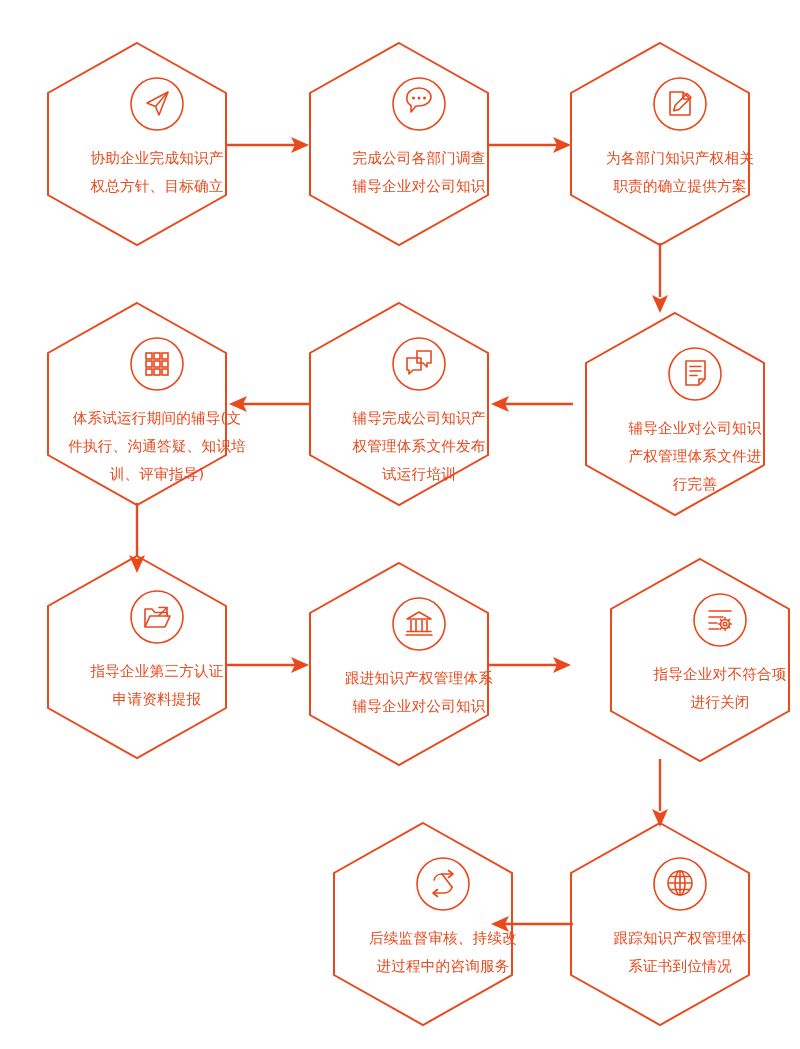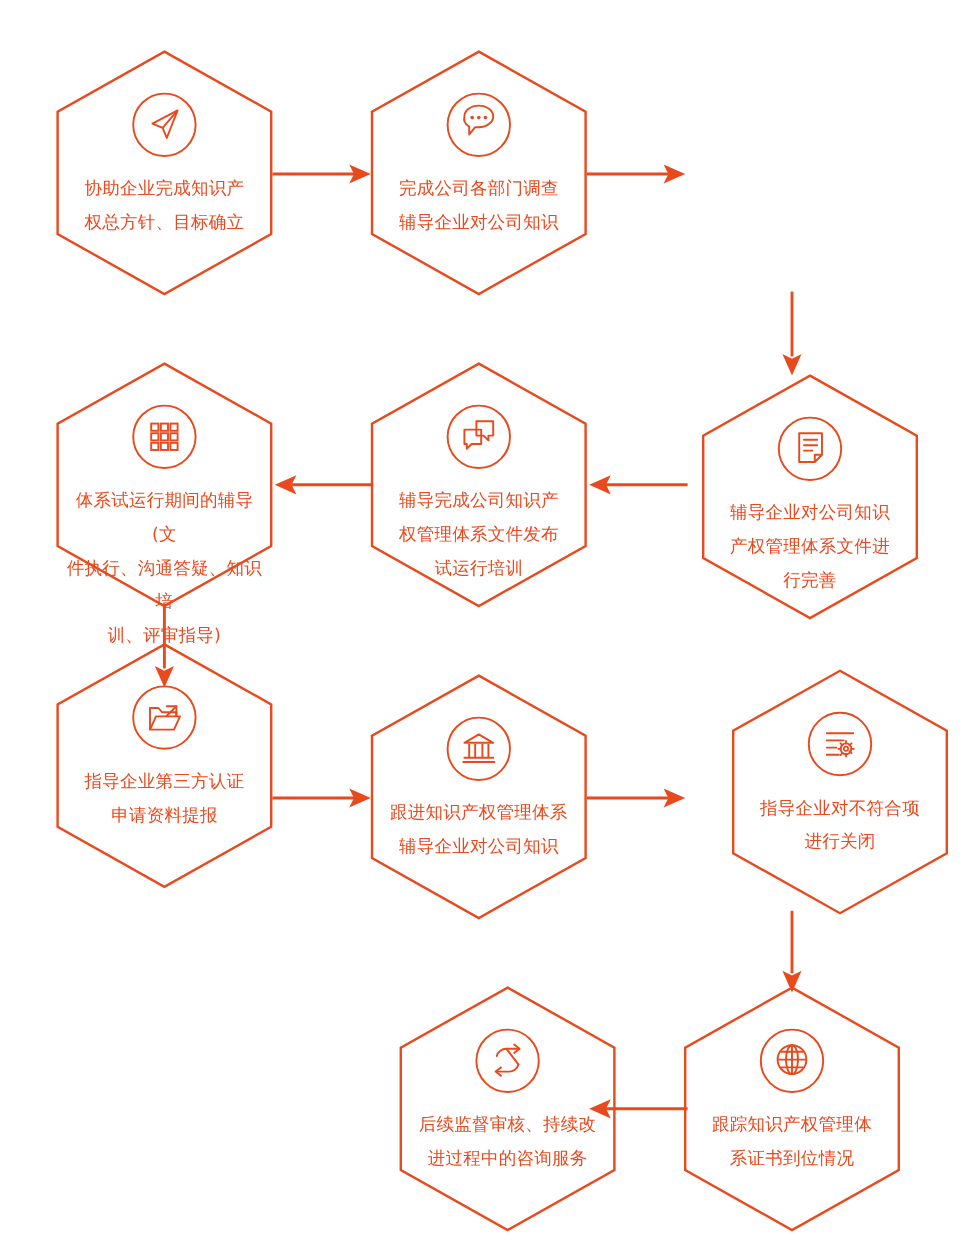--- a/index.html
+++ b/index.html
@@ -15,20 +15,21 @@
   }
   #flow {
     position: relative;
     width: 800px;
     height: 1049px;
   }
   .hex {
     position: absolute;
     width: 180px;
     height: 204px;
+    padding-left: 40px;
   }
   .hex svg.hexshape {
     position: absolute;
     left: 0;
     top: 0;
     width: 180px;
     height: 204px;
     overflow: visible;
   }
   .hex .icon-wrap {
@@ -92,20 +93,35 @@
         <path d="M22 27 a12 9 0 0 1 24 0 a12 9 0 0 1 -12 9 h-3 l-5 6 v-6.5 a12 9 0 0 1 -4 -8.5 z" fill="none" stroke="#e8491d" stroke-width="1.6" stroke-linejoin="round"></path>
         <circle cx="28.5" cy="28" r="1.5" fill="#e8491d"></circle>
         <circle cx="34" cy="28" r="1.5" fill="#e8491d"></circle>
         <circle cx="39.5" cy="28" r="1.5" fill="#e8491d"></circle>
       </svg>
     </div>
     <div class="label">完成公司各部门调查
 辅导企业对公司知识</div>
   </div>
 
+  <div class="hex" style="left:570px; top:42px;">
+    <svg class="hexshape" viewBox="0 0 180 204">
+      <polygon points="90,1 179,51 179,153 90,203 1,153 1,51" fill="none" stroke="#e8491d" stroke-width="2"></polygon>
+    </svg>
+    <div class="icon-wrap">
+      <svg viewBox="0 0 68 68">
+        <circle cx="34" cy="34" r="26" fill="none" stroke="#e8491d" stroke-width="1.6"></circle>
+        <path d="M24 22 h13 l7 7 v16 h-20 z" fill="none" stroke="#e8491d" stroke-width="1.6" stroke-linejoin="round"></path>
+        <path d="M37 22 v7 h7" fill="none" stroke="#e8491d" stroke-width="1.6" stroke-linejoin="round"></path>
+        <path d="M41 23.5 l4 4 l-12 12 l-5.2 1.2 l1.2 -5.2 z" fill="none" stroke="#e8491d" stroke-width="1.6" stroke-linejoin="round"></path>
+      </svg>
+    </div>
+    <div class="label">为各部门知识产权相关
+职责的确立提供方案</div>
+  </div>
 
   <div class="hex" style="left:585px; top:312px;">
     <svg class="hexshape" viewBox="0 0 180 204">
       <polygon points="90,1 179,51 179,153 90,203 1,153 1,51" fill="none" stroke="#e8491d" stroke-width="2"></polygon>
     </svg>
     <div class="icon-wrap">
       <svg viewBox="0 0 68 68">
         <circle cx="34" cy="34" r="26" fill="none" stroke="#e8491d" stroke-width="1.6"></circle>
         <path d="M25 21 h19 v18 l-6 6 h-13 z" fill="none" stroke="#e8491d" stroke-width="1.6" stroke-linejoin="round"></path>
         <path d="M44 39 h-6 v6" fill="none" stroke="#e8491d" stroke-width="1.6" stroke-linejoin="round"></path>
@@ -149,21 +165,21 @@
         <rect x="23" y="39" width="6" height="6" fill="none" stroke="#e8491d" stroke-width="1.6"></rect>
         <rect x="31" y="39" width="6" height="6" fill="none" stroke="#e8491d" stroke-width="1.6"></rect>
         <rect x="39" y="39" width="6" height="6" fill="none" stroke="#e8491d" stroke-width="1.6"></rect>
       </svg>
     </div>
     <div class="label">体系试运行期间的辅导(文
 件执行、沟通答疑、知识培
 训、评审指导)</div>
   </div>
 
-  <div class="hex" style="left:47px; top:536px;">
+  <div class="hex" style="left:47px; top:555px;">
     <svg class="hexshape" viewBox="0 0 180 204">
       <polygon points="90,1 179,51 179,153 90,203 1,153 1,51" fill="none" stroke="#e8491d" stroke-width="2"></polygon>
     </svg>
     <div class="icon-wrap">
       <svg viewBox="0 0 68 68">
         <circle cx="34" cy="34" r="26" fill="none" stroke="#e8491d" stroke-width="1.6"></circle>
         <path d="M22 44 v-18 h7 l3 3.5 h12 v4" fill="none" stroke="#e8491d" stroke-width="1.6" stroke-linejoin="round"></path>
         <path d="M22 44 h20 l5 -11 h-20 z" fill="none" stroke="#e8491d" stroke-width="1.6" stroke-linejoin="round"></path>
         <path d="M36 24.5 h8 v8" fill="none" stroke="#e8491d" stroke-width="1.6" stroke-linecap="round" stroke-linejoin="round"></path>
         <path d="M44 24.5 l-8 8" fill="none" stroke="#e8491d" stroke-width="1.6" stroke-linecap="round"></path>

